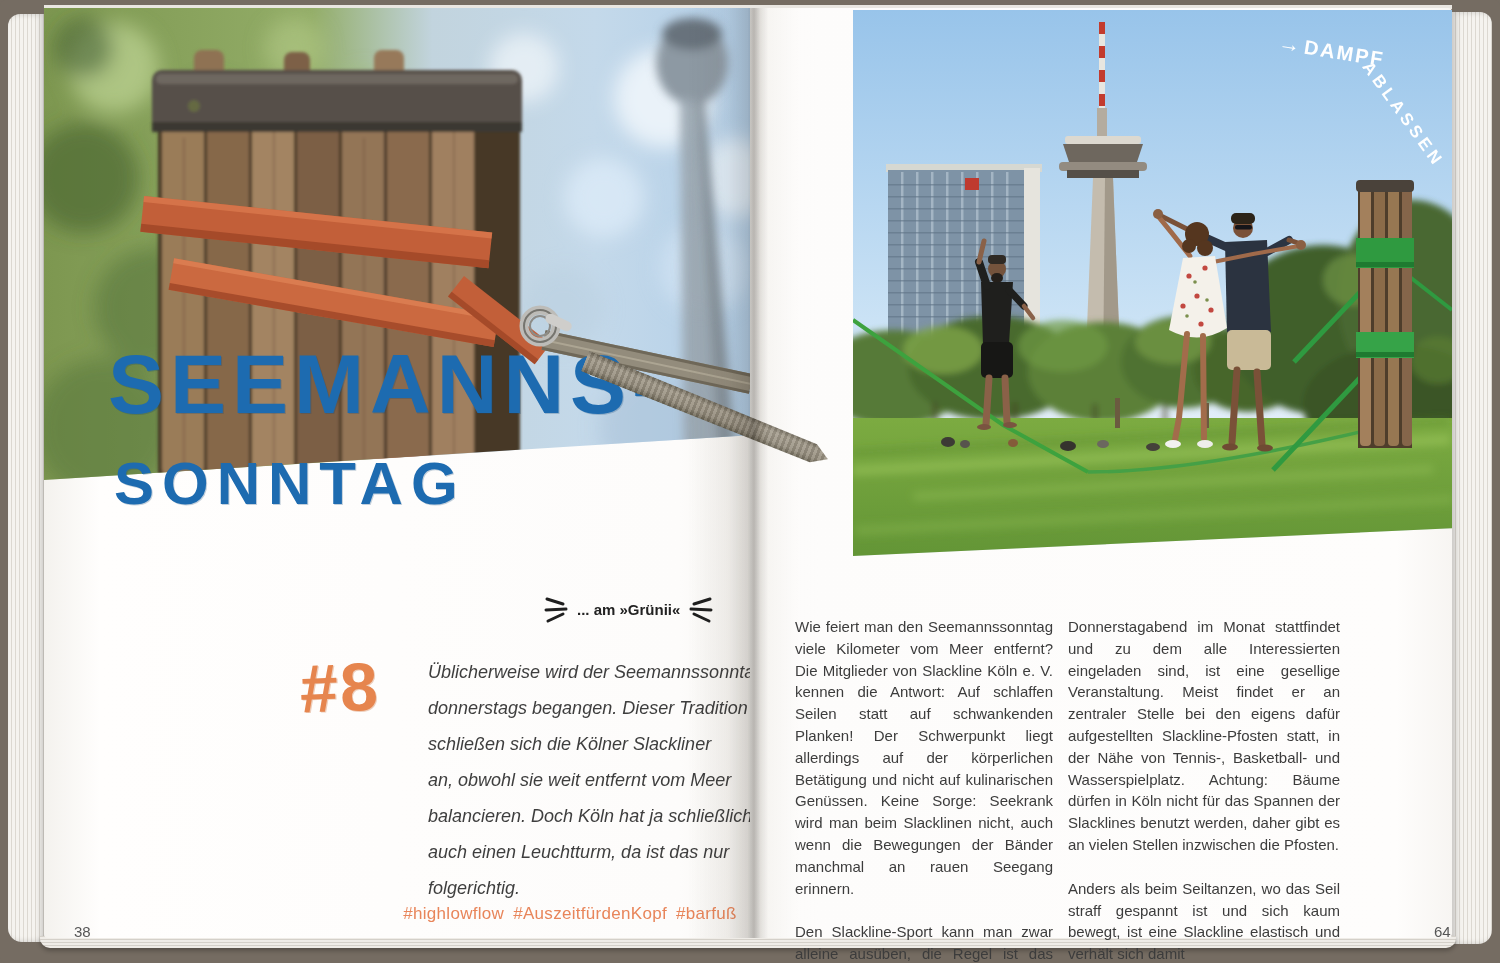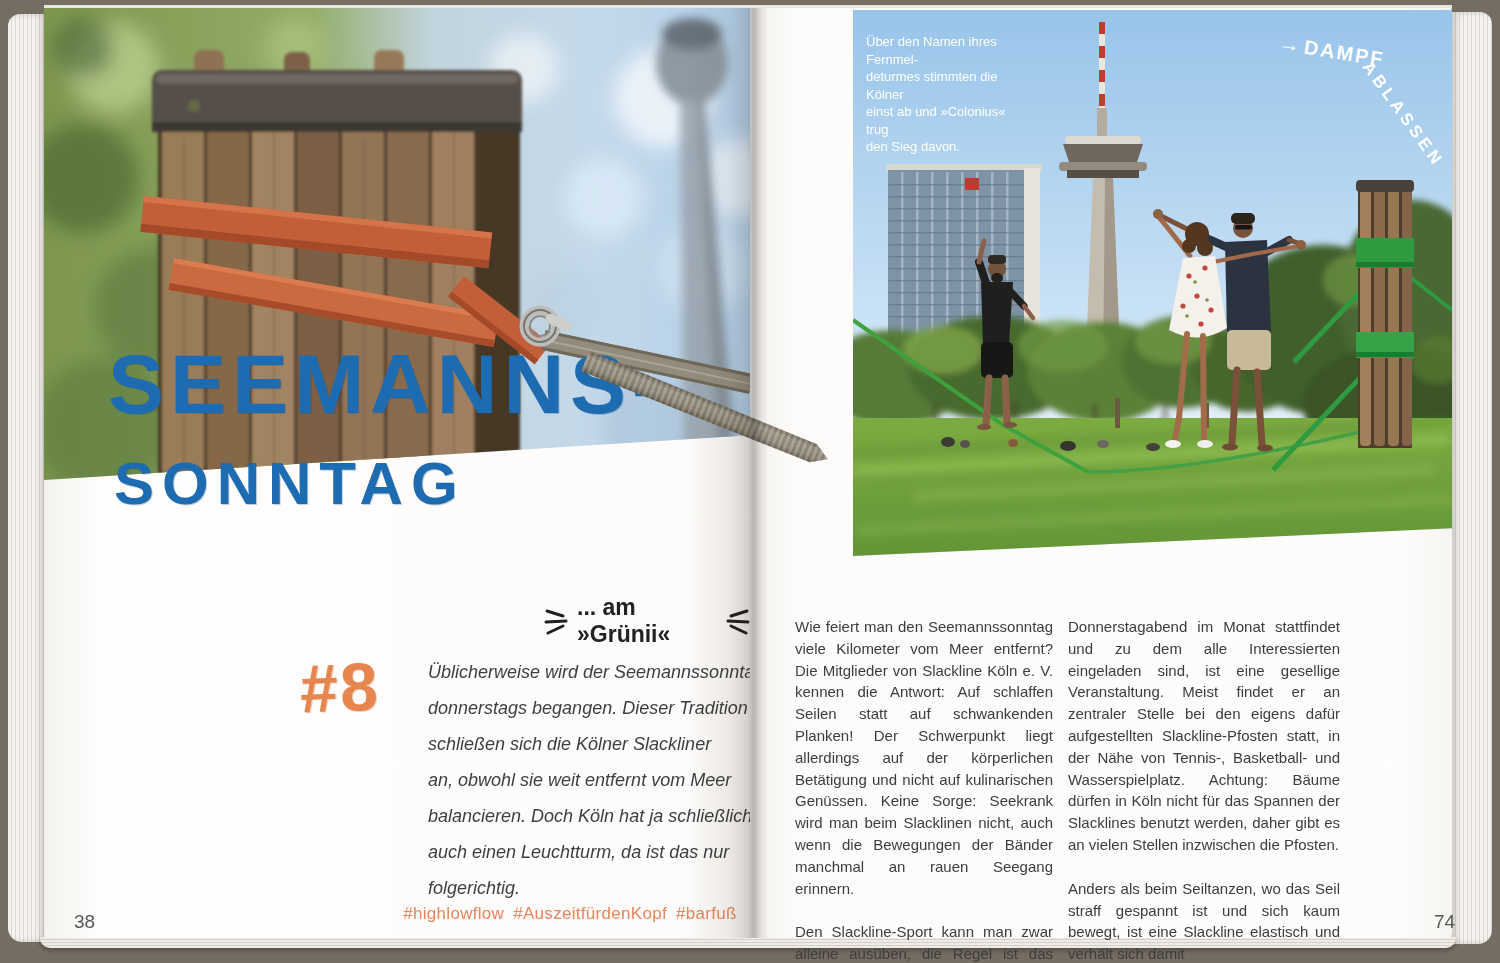--- a/index.html
+++ b/index.html
@@ -27,29 +27,29 @@
   .photo-left{left:0;top:0;width:706px;height:472px;
               clip-path:polygon(0 0,100% 0,100% 90.5%,0 100%);}
   .photo-right{left:103px;top:2px;width:599px;height:546px;
               clip-path:polygon(0 0,100% 0,100% 94.9%,0 100%);}
   
   .title{position:absolute;margin:0;color:#1d6bb0;font-weight:700;line-height:1;
          letter-spacing:6px;z-index:3;text-shadow:1px 1px 0 rgba(20,70,120,.25);}
   .title-l1{left:64px;top:334px;font-size:84px;}
   .title-l2{left:70px;top:446px;font-size:60px;letter-spacing:8px;}
   .kicker{position:absolute;left:500px;top:586px;display:flex;align-items:center;gap:9px;
-          color:#222;font-size:23px;font-weight:600;z-index:3;}
+          color:#222;font-size:15px;font-weight:600;z-index:3;}
   .mark{flex:none;}
   .numtag{position:absolute;left:256px;top:640px;color:#e6854e;font-size:68px;font-weight:700;
           letter-spacing:2px;transform:rotate(-2deg);text-shadow:1px 1px 0 rgba(200,100,40,.3);}
   .intro{position:absolute;left:384px;top:646px;width:340px;font-size:18px;font-style:italic;
          font-weight:500;color:#3e3e3e;line-height:36px;white-space:pre-line;}
   .hashtags{position:absolute;left:356px;top:896px;width:340px;text-align:center;
          color:#e8855a;font-size:17px;font-weight:500;letter-spacing:.3px;word-spacing:4px;}
-  .pagenum{position:absolute;color:#565656;font-size:19px;}
+  .pagenum{position:absolute;color:#565656;font-size:15px;margin-top:12px;}
   .pn-left{left:30px;top:903px;}
   .pn-right{left:684px;top:903px;}
   
   .caption{position:absolute;left:13px;top:23px;width:165px;color:#fff;font-size:13px;
            line-height:17.5px;white-space:pre-line;z-index:4;}
   .note{position:absolute;color:#fff;font-weight:700;z-index:4;}
   .note-w1{left:425px;top:28px;font-size:20px;letter-spacing:2px;transform:rotate(9deg);}
   .note-w1 .arr{font-weight:400;font-size:22px;letter-spacing:0;margin-right:4px;}
   .note-w2{left:521px;top:48px;font-size:17px;letter-spacing:4px;transform:rotate(54deg);
            transform-origin:0 0;}
@@ -387,34 +387,30 @@
           </g>
           <circle cx="344" cy="224" r="12" fill="#55361f"></circle>
           <circle cx="352" cy="238" r="8" fill="#55361f"></circle>
             <circle cx="336" cy="236" r="7" fill="#55361f"></circle>
           <polyline points="334,324 326,408 322,430" stroke="#a26c4b" stroke-width="6" fill="none" stroke-linecap="round"></polyline>
           <line x1="350" y1="326" x2="351" y2="428" stroke="#a26c4b" stroke-width="6" stroke-linecap="round"></line>
           <ellipse cx="320" cy="434" rx="8" ry="4" fill="#f2f2ef"></ellipse>
             <ellipse cx="352" cy="434" rx="8" ry="4" fill="#eeeeea"></ellipse>
         </g>
       </svg>
-      <div class="caption">Über den Namen ihres Fernmel-
-deturmes stimmten die Kölner
-einst ab und »Colonius« trug
-den Sieg davon.</div>
       <div class="note note-w1"><span class="arr">→</span><span>DAMPF</span></div>
       <div class="note note-w2">ABLASSEN</div>
     </div>
 
     <div class="col col1">
       <p>Wie feiert man den Seemannssonntag viele Kilometer vom Meer entfernt? Die Mitglieder von Slackline Köln e. V. kennen die Antwort: Auf schlaffen Seilen statt auf schwankenden Planken! Der Schwerpunkt liegt allerdings auf der körperlichen Betätigung und nicht auf kulinarischen Genüssen. Keine Sorge: Seekrank wird man beim Slacklinen nicht, auch wenn die Bewegungen der Bänder manchmal an rauen Seegang erinnern.</p>
       <p>Den Slackline-Sport kann man zwar alleine ausüben, die Regel ist das aber nicht. Gerade der Open Slack, der in Köln an jedem ersten</p>
     </div>
     <div class="col col2">
       <p>Donnerstagabend im Monat stattfindet und zu dem alle Interessierten eingeladen sind, ist eine gesellige Veranstaltung. Meist findet er an zentraler Stelle bei den eigens dafür aufgestellten Slackline-Pfosten statt, in der Nähe von Tennis-, Basketball- und Wasserspielplatz. Achtung: Bäume dürfen in Köln nicht für das Spannen der Slacklines benutzt werden, daher gibt es an vielen Stellen inzwischen die Pfosten.</p>
       <p>Anders als beim Seiltanzen, wo das Seil straff gespannt ist und sich kaum bewegt, ist eine Slackline elastisch und verhält sich damit</p>
     </div>
-    <div class="pagenum pn-right">74</div>
+    <div class="pagenum pn-right">64</div>
   </div>
 
   <div class="webbing"></div>
   <div class="spine"></div>
 </div>
 
 </body></html>

